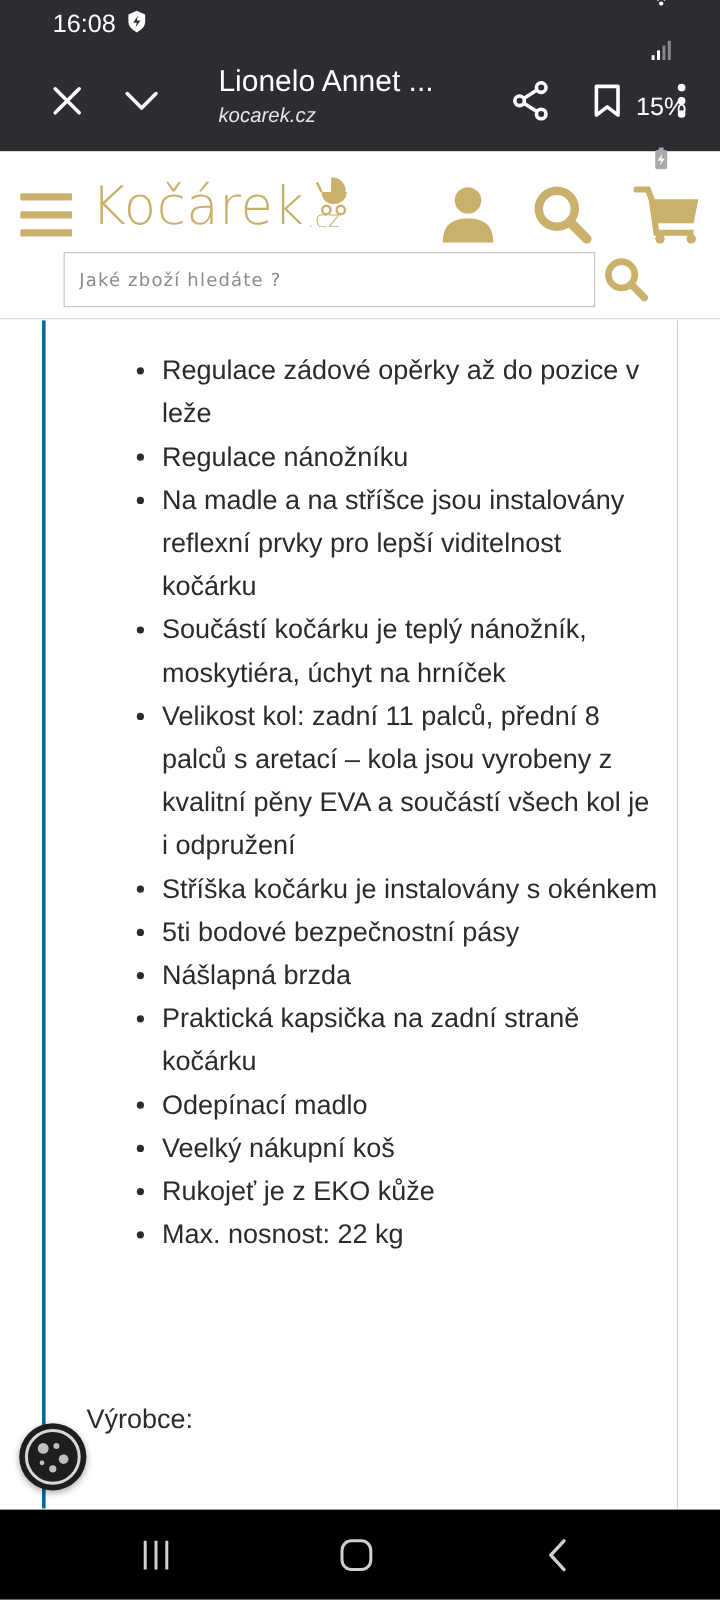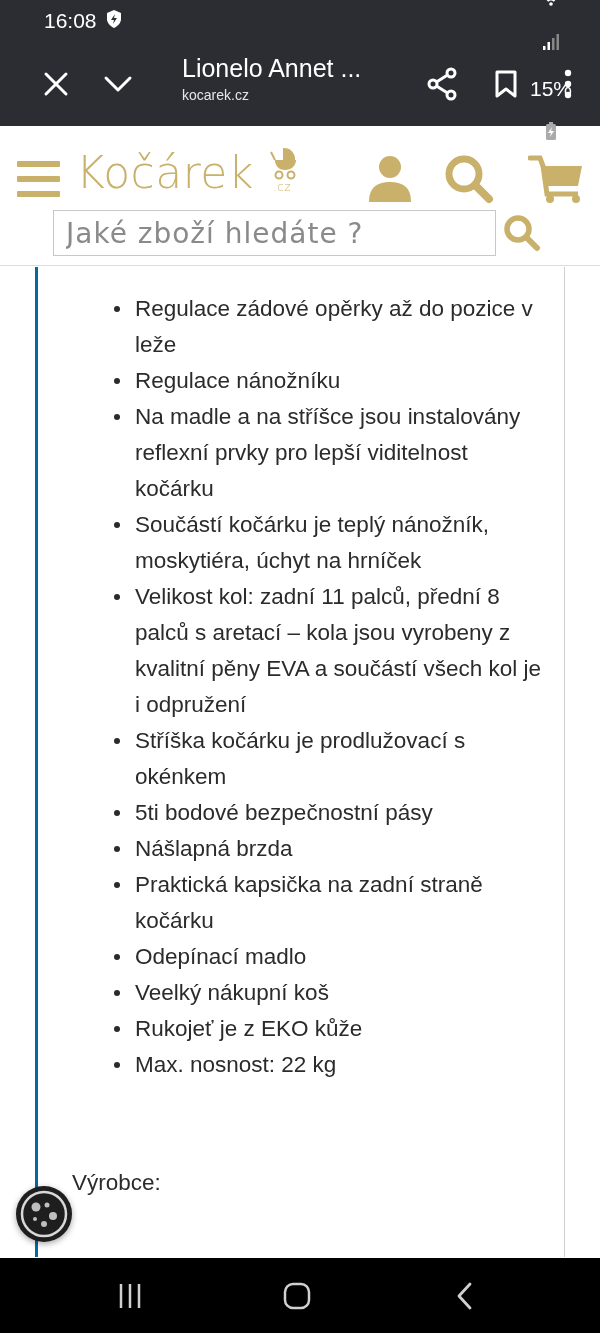--- a/index.html
+++ b/index.html
@@ -5,30 +5,30 @@
   * { box-sizing: border-box; margin: 0; padding: 0; }
   html, body { width: 600px; height: 1333px; overflow: hidden; background: #ffffff; font-family: "Liberation Sans", sans-serif; }
   .chrome { background: #2c2c33; color: #ffffff; height: 126px; position: relative; padding-left: 12px; }
   .statusbar { height: 42px; display: flex; align-items: center; padding: 0 28px 0 32px; justify-content: space-between; font-size: 21px; }
   .sb-left, .sb-right { display: flex; align-items: center; gap: 8px; }
   .sb-right { gap: 20px; flex-direction: column; }
   .toolbar { height: 84px; display: flex; align-items: center; position: relative; }
   .tb-btn { position: absolute; display: flex; align-items: center; justify-content: center; width: 44px; height: 44px; }
   .tb-title { position: absolute; left: 170px; top: 12px; }
   .tb-title .t { font-size: 25px; color: #ffffff; }
-  .tb-title .u { font-size: 14px; color: #e6e6e6; margin-top: 4px; }
+  .tb-title .u { font-size: 17px; color: #e6e6e6; margin-top: 4px; font-style: italic; }
   .site-header { height: 140px; position: relative; border-bottom: 1px solid #dcdcdc; }
   .logo-row { position: absolute; top: 14px; left: 0; right: 4px; height: 56px; }
   .hamburger { position: absolute; left: 17px; top: 21px; width: 43px; height: 36px; display: flex; flex-direction: column; justify-content: space-between; }
   .hamburger span { display: block; height: 6px; background: #c9b06b; border-radius: 1px; }
   .logo { position: absolute; left: 76px; top: 6px; font-size: 44px; color: #c9b06b; letter-spacing: 0.5px; font-family: "DejaVu Sans", sans-serif; font-weight: 300; display: flex; align-items: flex-end; }
-  .logo .cz { font-size: 12px; margin-left: 19px; margin-bottom: 4px; }
+  .logo .cz { font-size: 19px; margin-left: 2px; margin-bottom: 4px; }
   .hdr-icon { position: absolute; top: 14px; width: 50px; height: 50px; }
   .search-row { position: absolute; top: 84px; left: 53px; }
-  .search-input { width: 443px; height: 46px; border: 1px solid #c8c8c8; font-size: 28px; color: #888; padding: 0 12px; font-family: "DejaVu Sans", sans-serif; background: #fff; outline: none; }
+  .search-input { width: 443px; height: 46px; border: 1px solid #c8c8c8; font-size: 15px; color: #888; padding: 0 12px; font-family: "DejaVu Sans", sans-serif; background: #fff; outline: none; }
   .search-input::placeholder { color: #8a8a8a; letter-spacing: 1px; }
   .search-btn { position: absolute; left: 450px; top: 4px; width: 38px; height: 38px; }
   .content { position: absolute; top: 267px; left: 35px; width: 530px; height: 990px; border-left: 3px solid #0369a1; border-right: 1px solid #cfcfcf; }
   ul.features { list-style: none; position: absolute; top: 24px; left: 0; width: 530px; }
   ul.features li { position: relative; padding-left: 97px; padding-right: 20px; font-size: 22.5px; line-height: 36px; color: #2b2b2b; }
   ul.features li::before { content: ""; position: absolute; left: 76px; top: 15px; width: 6px; height: 6px; border-radius: 50%; background: #2b2b2b; }
   .vyrobce { position: absolute; left: 34px; top: 903px; font-size: 22.5px; color: #2b2b2b; }
   .cookie-btn { position: absolute; left: 16px; top: 1186px; width: 56px; height: 56px; border-radius: 50%; background: #1e1e1e; box-shadow: 0 2px 6px rgba(0,0,0,0.35); display: flex; align-items: center; justify-content: center; }
   .navbar { position: absolute; left: 0; top: 1258px; width: 600px; height: 75px; background: #000; }
   .nav-btn { position: absolute; top: 18px; width: 40px; height: 40px; display: flex; align-items: center; justify-content: center; }
@@ -176,21 +176,21 @@
   </div>
 </div>
 
 <div class="content">
   <ul class="features">
     <li>Regulace zádové opěrky až do pozice v leže</li>
     <li>Regulace nánožníku</li>
     <li>Na madle a na stříšce jsou instalovány reflexní prvky pro lepší viditelnost kočárku</li>
     <li>Součástí kočárku je teplý nánožník, moskytiéra, úchyt na hrníček</li>
     <li>Velikost kol: zadní 11 palců, přední 8 palců s aretací – kola jsou vyrobeny z kvalitní pěny EVA a součástí všech kol je i odpružení</li>
-    <li>Stříška kočárku je prodlužovací s okénkem</li>
+    <li>Stříška kočárku je instalovány s okénkem</li>
     <li>5ti bodové bezpečnostní pásy</li>
     <li>Nášlapná brzda</li>
     <li>Praktická kapsička na zadní straně kočárku</li>
     <li>Odepínací madlo</li>
     <li>Veelký nákupní koš</li>
     <li>Rukojeť je z EKO kůže</li>
     <li>Max. nosnost: 22 kg</li>
   </ul>
   <div class="vyrobce">Výrobce:</div>
 </div>

